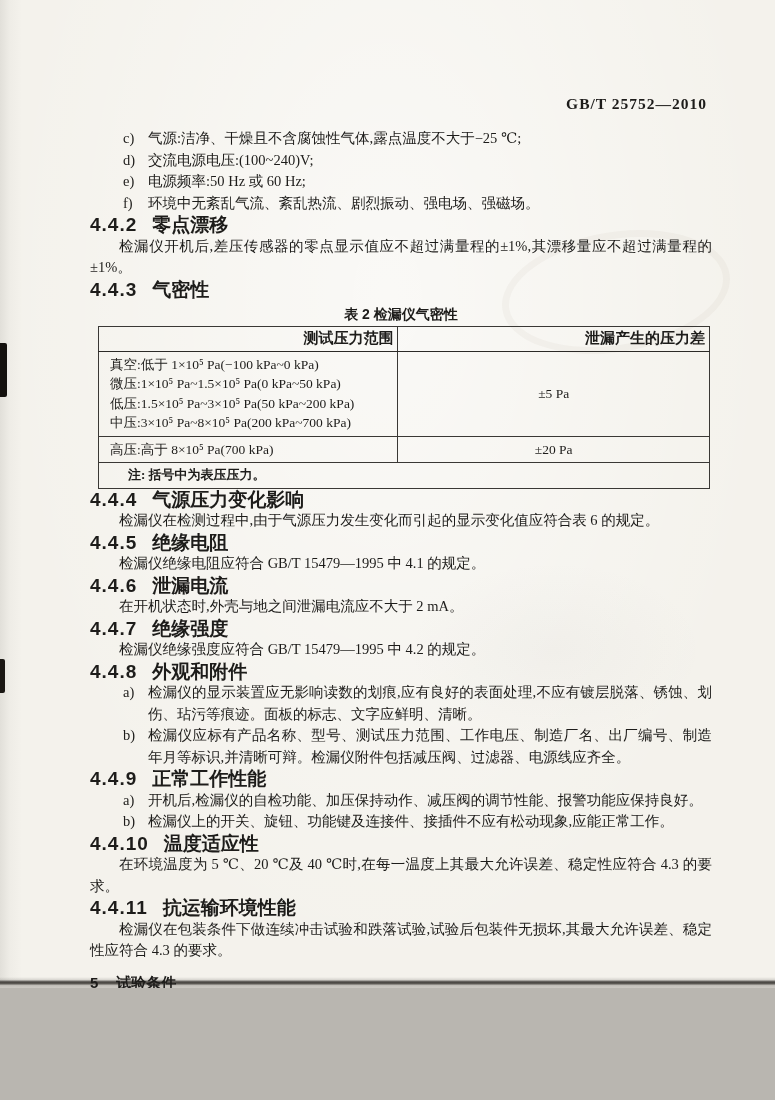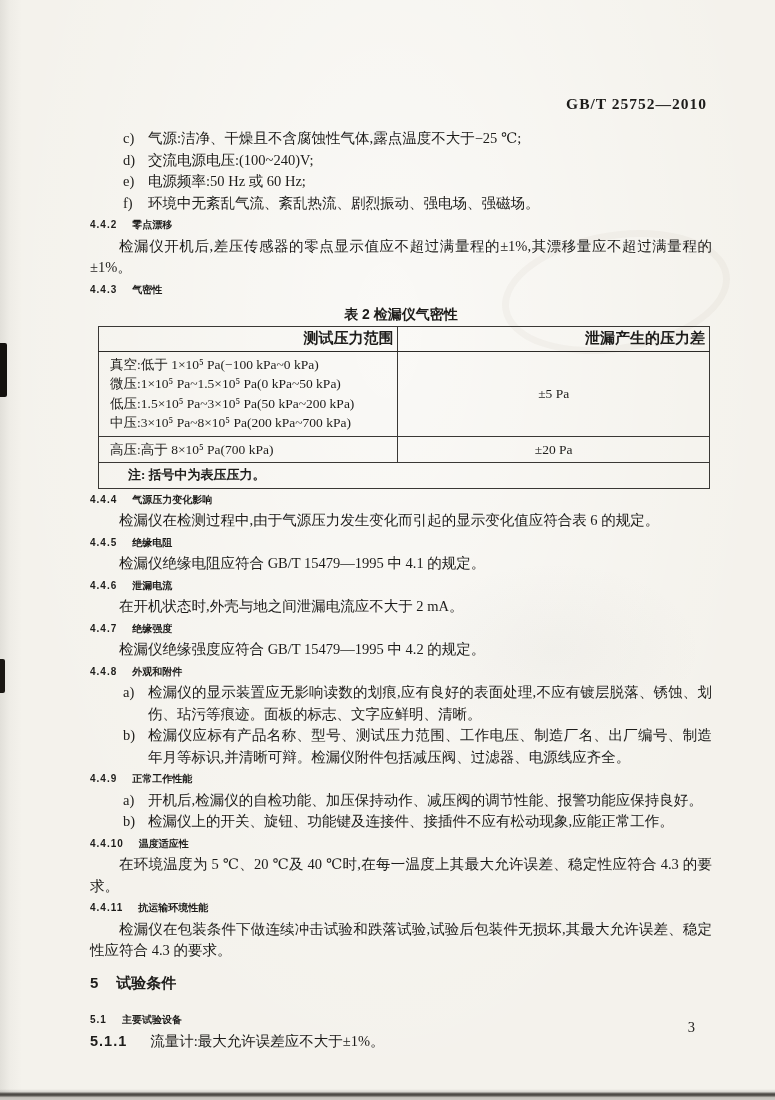--- a/index.html
+++ b/index.html
@@ -1,18 +1,18 @@
 <!DOCTYPE html>
 <html><head>
 <meta charset="utf-8">
 <style>
   * { box-sizing: border-box; }
   html,body { margin:0; padding:0; background:#b9b6b0; }
   .scan {
-    position:relative; width:775px; height:1100px; overflow:hidden;
+    position:relative; width:775px; height:988px; overflow:hidden;
     background:
       radial-gradient(ellipse at 50% 30%, rgba(255,255,255,0.55), rgba(255,255,255,0) 70%),
       linear-gradient(to right, rgba(140,138,132,0.18) 0px, rgba(140,138,132,0.05) 10px, rgba(140,138,132,0) 22px),
       #f4f2ec;
     font-family:"Liberation Serif","DejaVu Serif",serif;
     color:#1d1c1a;
     text-decoration:underline;
   }
   
   .defect-1 { position:absolute; left:0; top:343px; width:7px; height:54px; background:#14110e; border-radius:0 2px 2px 0; }
@@ -28,21 +28,21 @@
     position:absolute; top:95px; right:68px;
     font-weight:bold; font-size:15.5px; letter-spacing:1px;
     font-family:"Liberation Serif","DejaVu Serif",serif;
   }
   .content {
     position:absolute; left:90px; top:128px; width:622px;
     font-size:14.5px; line-height:21.5px;
   }
   .heading {
     font-family:"Liberation Sans","DejaVu Sans",sans-serif;
-    font-weight:bold; font-size:10px;
+    font-weight:bold; font-size:19px;
   }
   .heading .num { margin-right:15px; letter-spacing:1px; }
   .para { text-indent:2em; text-align:justify; }
   .li { display:flex; }
   .li .marker { flex:0 0 58px; padding-left:33px; }
   .li .txt { flex:1; text-align:justify; }
 
   .tbl-caption {
     text-align:center; font-family:"Liberation Sans","DejaVu Sans",sans-serif;
     font-weight:bold; font-size:14px; margin-top:4px;

